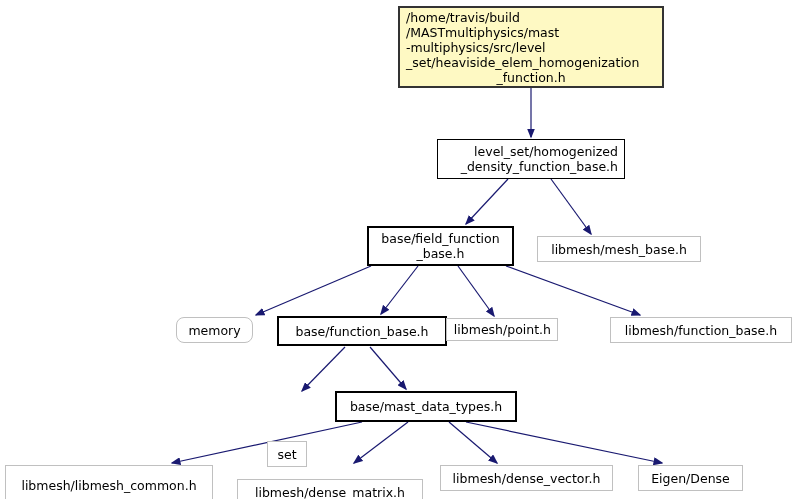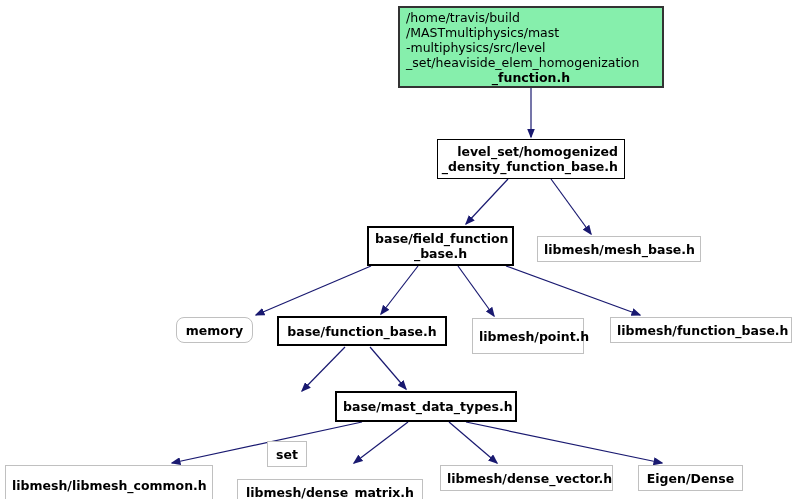--- a/index.html
+++ b/index.html
@@ -27,26 +27,26 @@
     flex-direction: column;
     justify-content: center;
     padding: 0 6px;
     line-height: 15px;
     text-align: center;
     white-space: nowrap;
   }
   .node.internal { border-color: #000000; }
   .node.bold { border-width: 2px; }
   .node.root {
-    background: #86efac;
+    background: #fef9c3;
     border: 2px solid #333333;
   }
   .ln { display: block; }
   .ln.l { text-align: left; }
-  .ln.c { text-align: center; font-weight: bold; }
+  .ln.c { text-align: center; }
 </style>
 </head>
 <body>
 
 <div class="canvas">
 
   <svg class="edges" viewBox="0 0 795 499">
     <defs>
       <marker id="arrow" viewBox="0 0 10 8" refX="8.5" refY="4" markerWidth="10" markerHeight="8" markerUnits="userSpaceOnUse" orient="auto">
         <path d="M0 0 L10 4 L0 8 Z" fill="#191970"></path>
@@ -92,21 +92,21 @@
   </div>
 
   <div class="node" style="left:176px; top:317px; width:77px; height:26px;border-radius:8px;">
     <span class="ln c">memory</span>
   </div>
 
   <div class="node internal bold" style="left:277px; top:316px; width:170px; height:30px;">
     <span class="ln c">base/function_base.h</span>
   </div>
 
-  <div class="node" style="left:472px; top:318px; width:112px; height:36px;">
+  <div class="node" style="left:446px; top:318px; width:112px; height:23px;align-items:flex-end;">
     <span class="ln c">libmesh/point.h</span>
   </div>
 
   <div class="node" style="left:610px; top:317px; width:182px; height:26px;">
     <span class="ln c">libmesh/function_base.h</span>
   </div>
 
   <div class="node" style="left:267px; top:393px; width:40px; height:26px;margin-top:48px;">
     <span class="ln c">set</span>
   </div>

